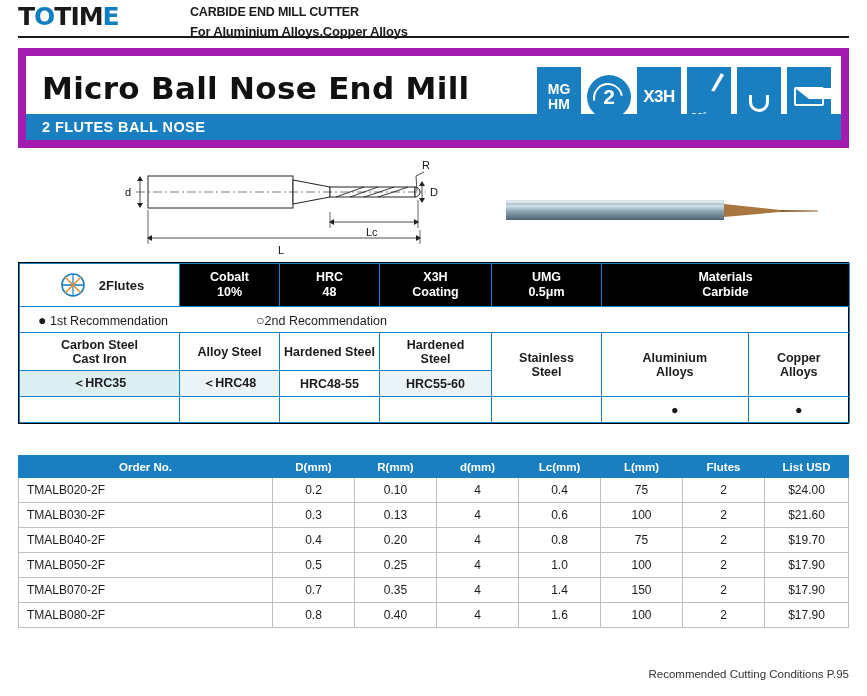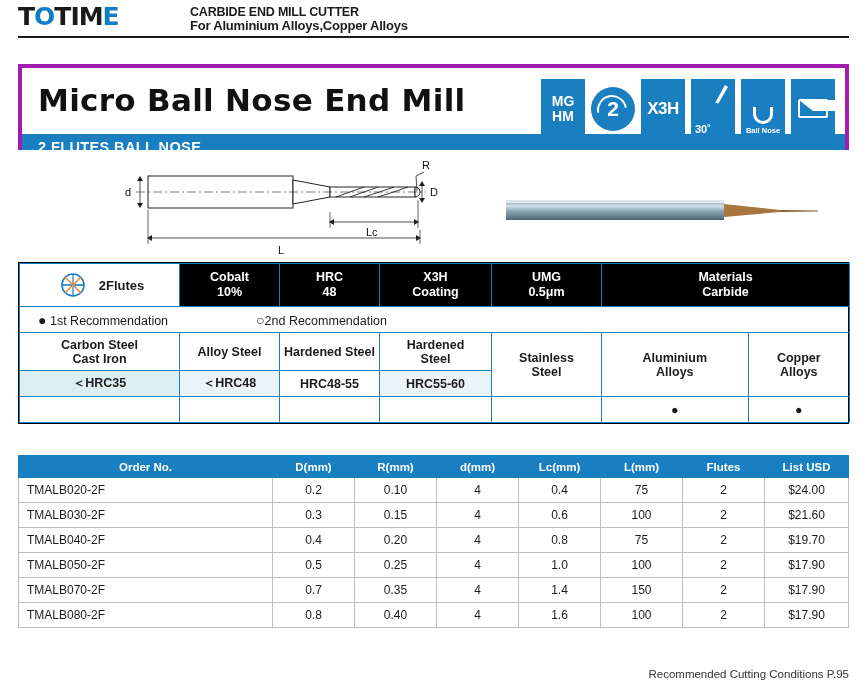--- a/index.html
+++ b/index.html
@@ -24,30 +24,30 @@
     font-weight: 700; font-size: 25px; letter-spacing: -1px;
     color: #1a1a1a;
     line-height: 26px;
   }
   .logo .accent { color: #0f7fc4; }
   .brandtext {
     position:absolute; left:172px; top:1px;
     font-weight: 700; font-size: 12.5px; line-height: 14px;
     letter-spacing:-0.2px;
   }
-  .brandtext .l2 { font-size: 13px; }
+  .brandtext .l2 { font-size: 13px; margin-top: 6px; }
   .topRule {
     position:absolute; left:18px; top:36px; width:831px; height:2px;
     background:#1a1a1a;
   }
 
   
   .headerbox {
-    position:absolute; left:18px; top:64px; width:831px; height:100px;
-    border:4px solid #a21caf; background:#fff;
+    position:absolute; left:18px; top:48px; width:831px; height:100px;
+    border:8px solid #a21caf; background:#fff;
   }
   .title {
     position:absolute; left:16px; top:14px;
     font-family: "DejaVu Sans", sans-serif;
     font-weight:700; font-size:31px; letter-spacing:0.3px;
     color:#111;
   }
   .subbar {
     position:absolute; left:0; bottom:0; width:100%; height:26px;
     background:#1a7fc1; color:#fff;
@@ -354,21 +354,21 @@
             <td>0.10</td>
             <td>4</td>
             <td>0.4</td>
             <td>75</td>
             <td>2</td>
             <td>$24.00</td>
           </tr>
           <tr>
             <td class="first">TMALB030-2F</td>
             <td>0.3</td>
-            <td>0.15</td>
+            <td>0.13</td>
             <td>4</td>
             <td>0.6</td>
             <td>100</td>
             <td>2</td>
             <td>$21.60</td>
           </tr>
           <tr>
             <td class="first">TMALB040-2F</td>
             <td>0.4</td>
             <td>0.20</td>

